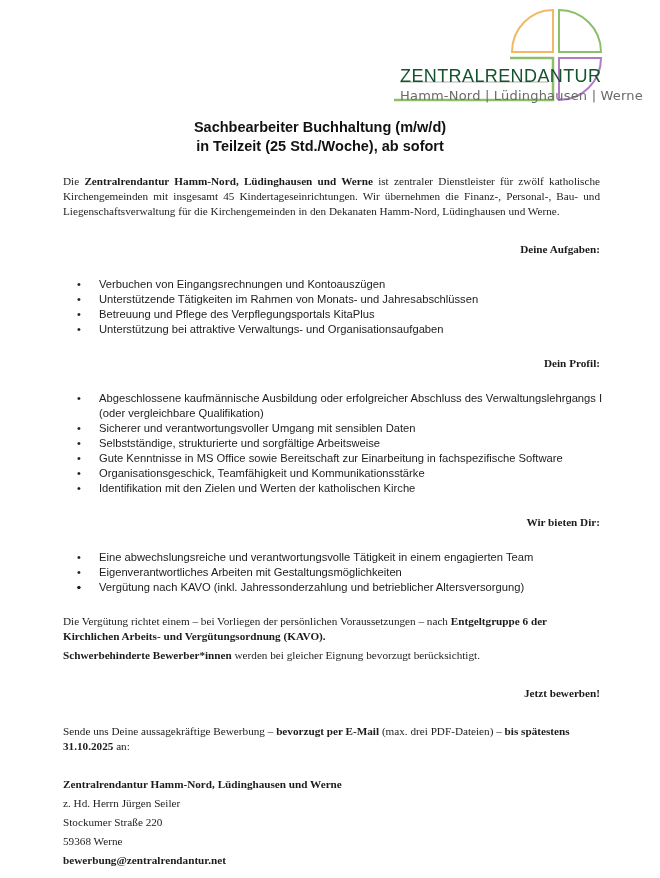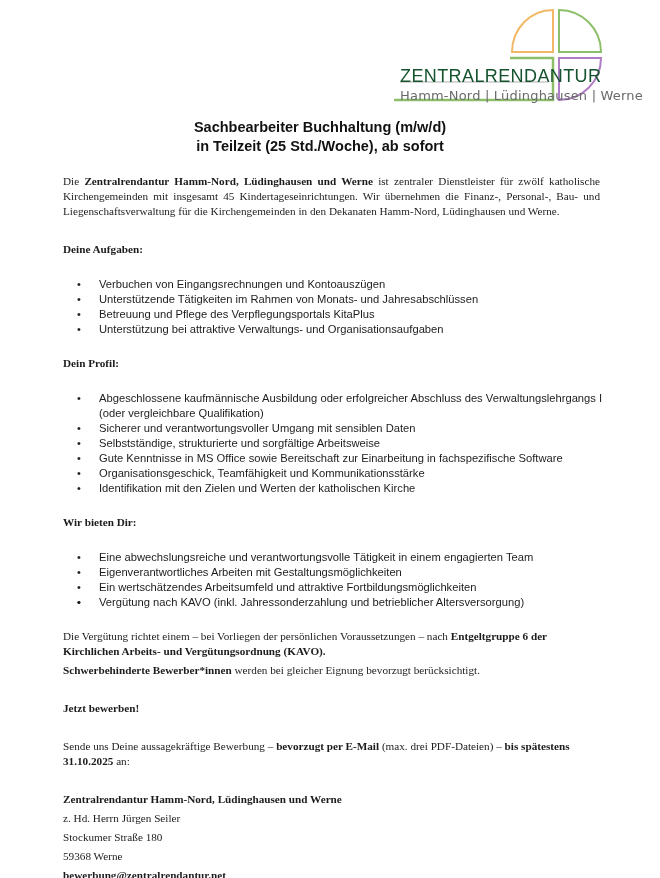--- a/index.html
+++ b/index.html
@@ -31,21 +31,21 @@
       font-size: 14.5px; font-weight: bold; line-height: 19px; color: #111;
     }
 
     .content {
       position: absolute; left: 59px; top: 170px; width: 545px;
       font-size: 11.2px; line-height: 15px; color: #1c1c1c;
     }
     .content p { margin: 4px; font-family: Liberation Serif, serif; }
     .intro { text-align: justify; }
     .intro b { font-weight: bold; }
-    .section-heading { font-weight: bold; margin: 0; }
+    .section-heading { font-weight: bold; margin: 0; text-align: right; }
     .gap15 { height: 15px; }
     .gap16 { height: 16px; }
 
     ul.bullets { list-style: none; margin: 0; padding: 0; }
     ul.bullets li { position: relative; padding-left: 40px; }
     ul.bullets li .bullet {
       position: absolute; left: 18px; top: 0; font-size: 11px;
     }
 
     .bold { font-weight: bold; }
@@ -106,39 +106,39 @@
       <li><span class="bullet">•</span><span>Identifikation mit den Zielen und Werten der katholischen Kirche</span></li>
     </ul>
 
     <div class="gap15"></div>
 
     <p class="section-heading">Wir bieten Dir:</p>
     <div class="gap16"></div>
     <ul class="bullets">
       <li><span class="bullet">•</span><span>Eine abwechslungsreiche und verantwortungsvolle Tätigkeit in einem engagierten Team</span></li>
       <li><span class="bullet">•</span><span>Eigenverantwortliches Arbeiten mit Gestaltungsmöglichkeiten</span></li>
-      <li><span class="bullet">•</span><span>Ein wertschätzendes Arbeitsumfeld und attraktive Fortbildungsmöglichkeiten</span></li>
+      <li><span class="bullet">•</span></li>
       <li><span class="bullet">•</span></li>
       <li><span class="bullet">•</span><span>Vergütung nach KAVO (inkl. Jahressonderzahlung und betrieblicher Altersversorgung)</span></li>
     </ul>
 
     <div class="gap15"></div>
 
     <p><span>Die Vergütung richtet einem – bei Vorliegen der persönlichen Voraussetzungen – nach </span><b>Entgeltgruppe 6 der Kirchlichen Arbeits- und Vergütungsordnung (KAVO).</b></p>
     <p><b>Schwerbehinderte Bewerber*innen</b><span> werden bei gleicher Eignung bevorzugt berücksichtigt.</span></p>
 
     <div class="gap15"></div>
 
     <p class="section-heading">Jetzt bewerben!</p>
     <div class="gap15"></div>
     <p><span>Sende uns Deine aussagekräftige Bewerbung – </span><b>bevorzugt per E-Mail</b><span> (max. drei PDF-Dateien) – </span><b>bis spätestens 31.10.2025</b><span> an:</span></p>
 
     <div class="gap15"></div>
 
     <div>
       <p class="bold">Zentralrendantur Hamm-Nord, Lüdinghausen und Werne</p>
       <p>z. Hd. Herrn Jürgen Seiler</p>
-      <p>Stockumer Straße 180</p>
+      <p>Stockumer Straße 220</p>
       <p>59368 Werne</p>
       <p><a class="link">bewerbung@zentralrendantur.net</a></p>
     </div>
   </div>
 </div>
 
 </body></html>

